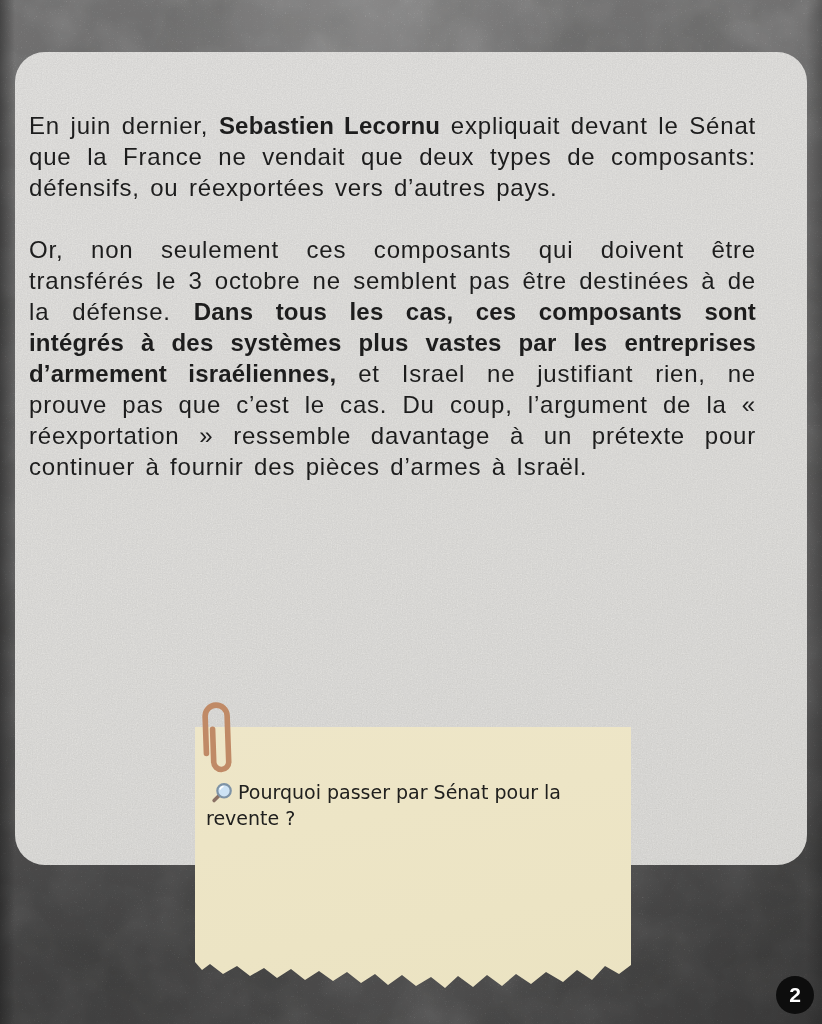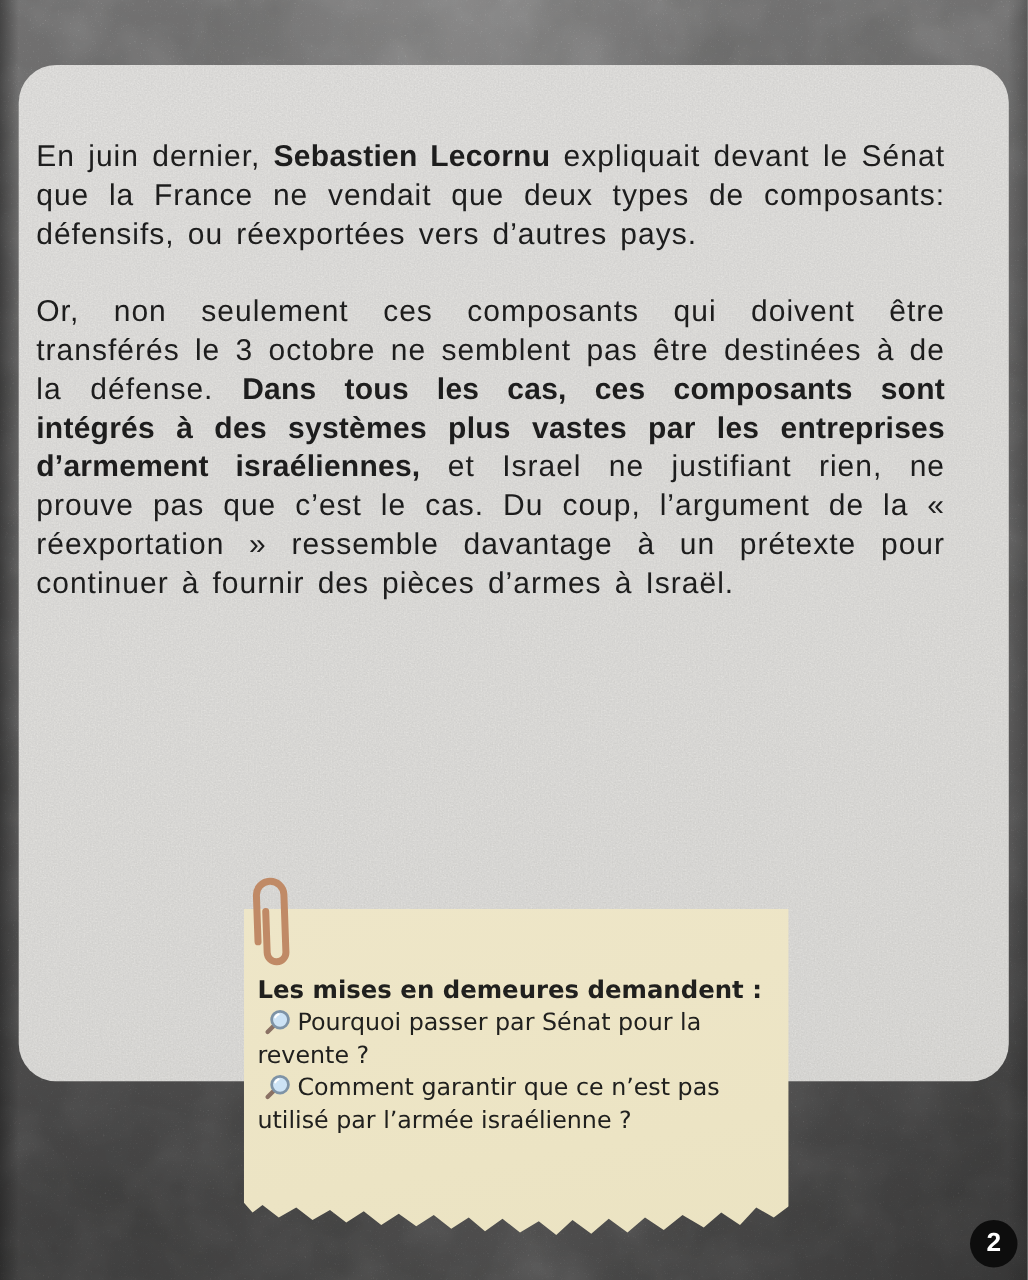--- a/index.html
+++ b/index.html
@@ -88,31 +88,25 @@
     </defs>
     <rect width="792" height="813" filter="url(#grainCard)" opacity="0.10"></rect>
   </svg>
   <div class="card-text">
     <p class="para"><span>En juin dernier, </span><b>Sebastien Lecornu</b><span> expliquait devant le Sénat que la France ne vendait que deux types de composants: défensifs, ou réexportées vers d’autres pays.</span></p>
     <p class="para"><span>Or, non seulement ces composants qui doivent être transférés le 3 octobre ne semblent pas être destinées à de la défense. </span><b>Dans tous les cas, ces composants sont intégrés à des systèmes plus vastes par les entreprises d’armement israéliennes,</b><span> et Israel ne justifiant rien, ne prouve pas que c’est le cas. Du coup, l’argument de la « réexportation » ressemble davantage à un prétexte pour continuer à fournir des pièces d’armes à Israël.</span></p>
   </div>
 </div>
 
 <div class="note">
-  <p class="note-title">Les mises en demeures demandent :</p>
   <p class="note-item"><svg class="mag-icon" viewBox="0 0 24 24" aria-hidden="true">
         <line x1="8.0" y1="15.6" x2="3.2" y2="20.4" stroke="#8a7164" stroke-width="3.6" stroke-linecap="round"></line>
         <circle cx="13.6" cy="10.2" r="7.0" fill="#cde3f5" stroke="#7e93a6" stroke-width="2.3"></circle>
         <path d="M9.6 8.2 A 4.8 4.8 0 0 1 12.4 5.7" stroke="#ffffff" stroke-width="1.7" fill="none" stroke-linecap="round"></path>
       </svg><span>Pourquoi passer par Sénat pour la revente ?</span></p>
-  <p class="note-item"><svg class="mag-icon" viewBox="0 0 24 24" aria-hidden="true">
-        <line x1="8.0" y1="15.6" x2="3.2" y2="20.4" stroke="#8a7164" stroke-width="3.6" stroke-linecap="round"></line>
-        <circle cx="13.6" cy="10.2" r="7.0" fill="#cde3f5" stroke="#7e93a6" stroke-width="2.3"></circle>
-        <path d="M9.6 8.2 A 4.8 4.8 0 0 1 12.4 5.7" stroke="#ffffff" stroke-width="1.7" fill="none" stroke-linecap="round"></path>
-      </svg><span>Comment garantir que ce n’est pas utilisé par l’armée israélienne ?</span></p>
 </div>
 
 <svg class="paperclip" width="44" height="84" viewBox="0 0 44 84" aria-hidden="true">
   <path d="M 9 54 L 9 17 A 11 11 0 0 1 31 17 L 31 63 A 7.5 7.5 0 0 1 16 63 L 16 30" fill="none" stroke="#c08a66" stroke-width="5.6" stroke-linecap="round"></path>
 </svg>
 
 <div class="page-badge">
   <span>2</span>
 </div>
 

